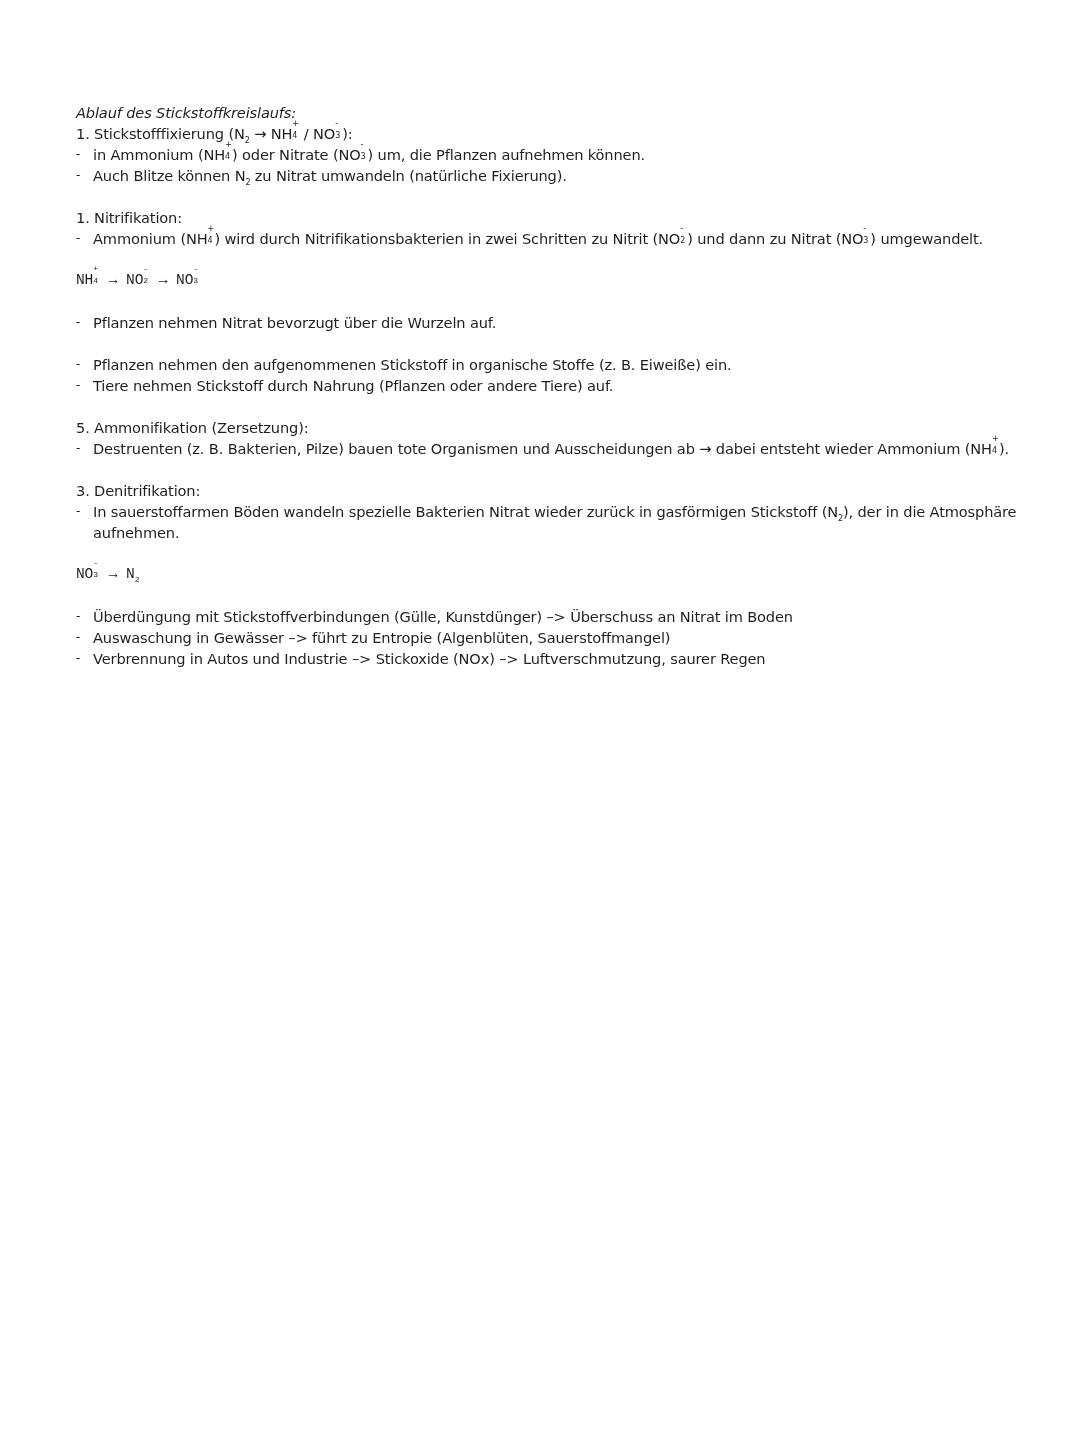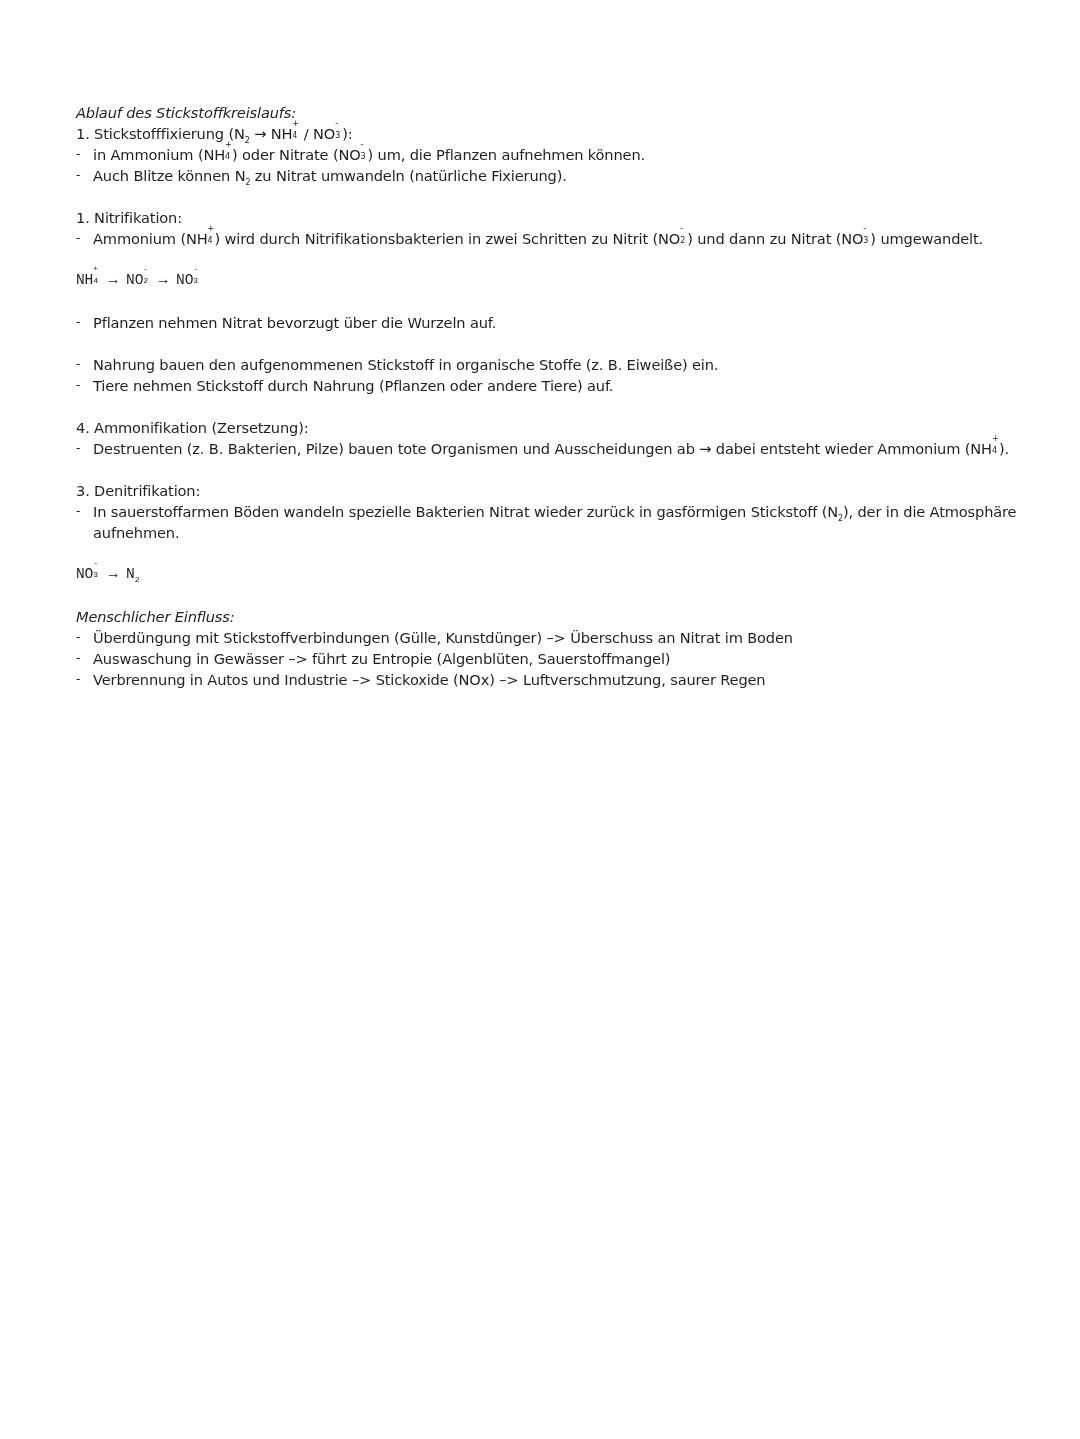--- a/index.html
+++ b/index.html
@@ -103,32 +103,32 @@
       <span class="dash">-</span>
       <div class="line">Pflanzen nehmen Nitrat bevorzugt über die Wurzeln auf.</div>
     </div>
   </div>
 
   <div class="gap"></div>
 
   <div>
     <div class="bullet">
       <span class="dash">-</span>
-      <div class="line">Nahrung bauen den aufgenommenen Stickstoff in organische Stoffe (z. B. Eiweiße) ein.</div>
+      <div class="line">Pflanzen nehmen den aufgenommenen Stickstoff in organische Stoffe (z. B. Eiweiße) ein.</div>
     </div>
     <div class="bullet">
       <span class="dash">-</span>
       <div class="line">Tiere nehmen Stickstoff durch Nahrung (Pflanzen oder andere Tiere) auf.</div>
     </div>
   </div>
 
   <div class="gap"></div>
 
   <div>
-    <div class="line">4. Ammonifikation (Zersetzung):</div>
+    <div class="line">5. Ammonifikation (Zersetzung):</div>
     <div class="bullet">
       <span class="dash">-</span>
       <div class="line">Destruenten (z. B. Bakterien, Pilze) bauen tote Organismen und Ausscheidungen ab → dabei entsteht wieder Ammonium (NH<span class="supsub"><span class="s-up">+</span><span class="s-dn">4</span></span>).</div>
     </div>
   </div>
 
   <div class="gap"></div>
 
   <div>
     <div class="line">3. Denitrifikation:</div>
@@ -137,21 +137,20 @@
       <div class="line">In sauerstoffarmen Böden wandeln spezielle Bakterien Nitrat wieder zurück in gasförmigen Stickstoff (N<span class="sub">2</span>), der in die Atmosphäre</div>
       <div class="line">aufnehmen.</div>
     </div>
     <div class="gap"></div>
     <div class="line eq">NO<span class="supsub"><span class="s-up">-</span><span class="s-dn">3</span></span> → N<span class="sub">2</span></div>
   </div>
 
   <div class="gap"></div>
 
   <div>
-    <div class="line italic">Menschlicher Einfluss:</div>
     <div class="bullet">
       <span class="dash">-</span>
       <div class="line">Überdüngung mit Stickstoffverbindungen (Gülle, Kunstdünger) –&gt; Überschuss an Nitrat im Boden</div>
     </div>
     <div class="bullet">
       <span class="dash">-</span>
       <div class="line">Auswaschung in Gewässer –&gt; führt zu Entropie (Algenblüten, Sauerstoffmangel)</div>
     </div>
     <div class="bullet">
       <span class="dash">-</span>

